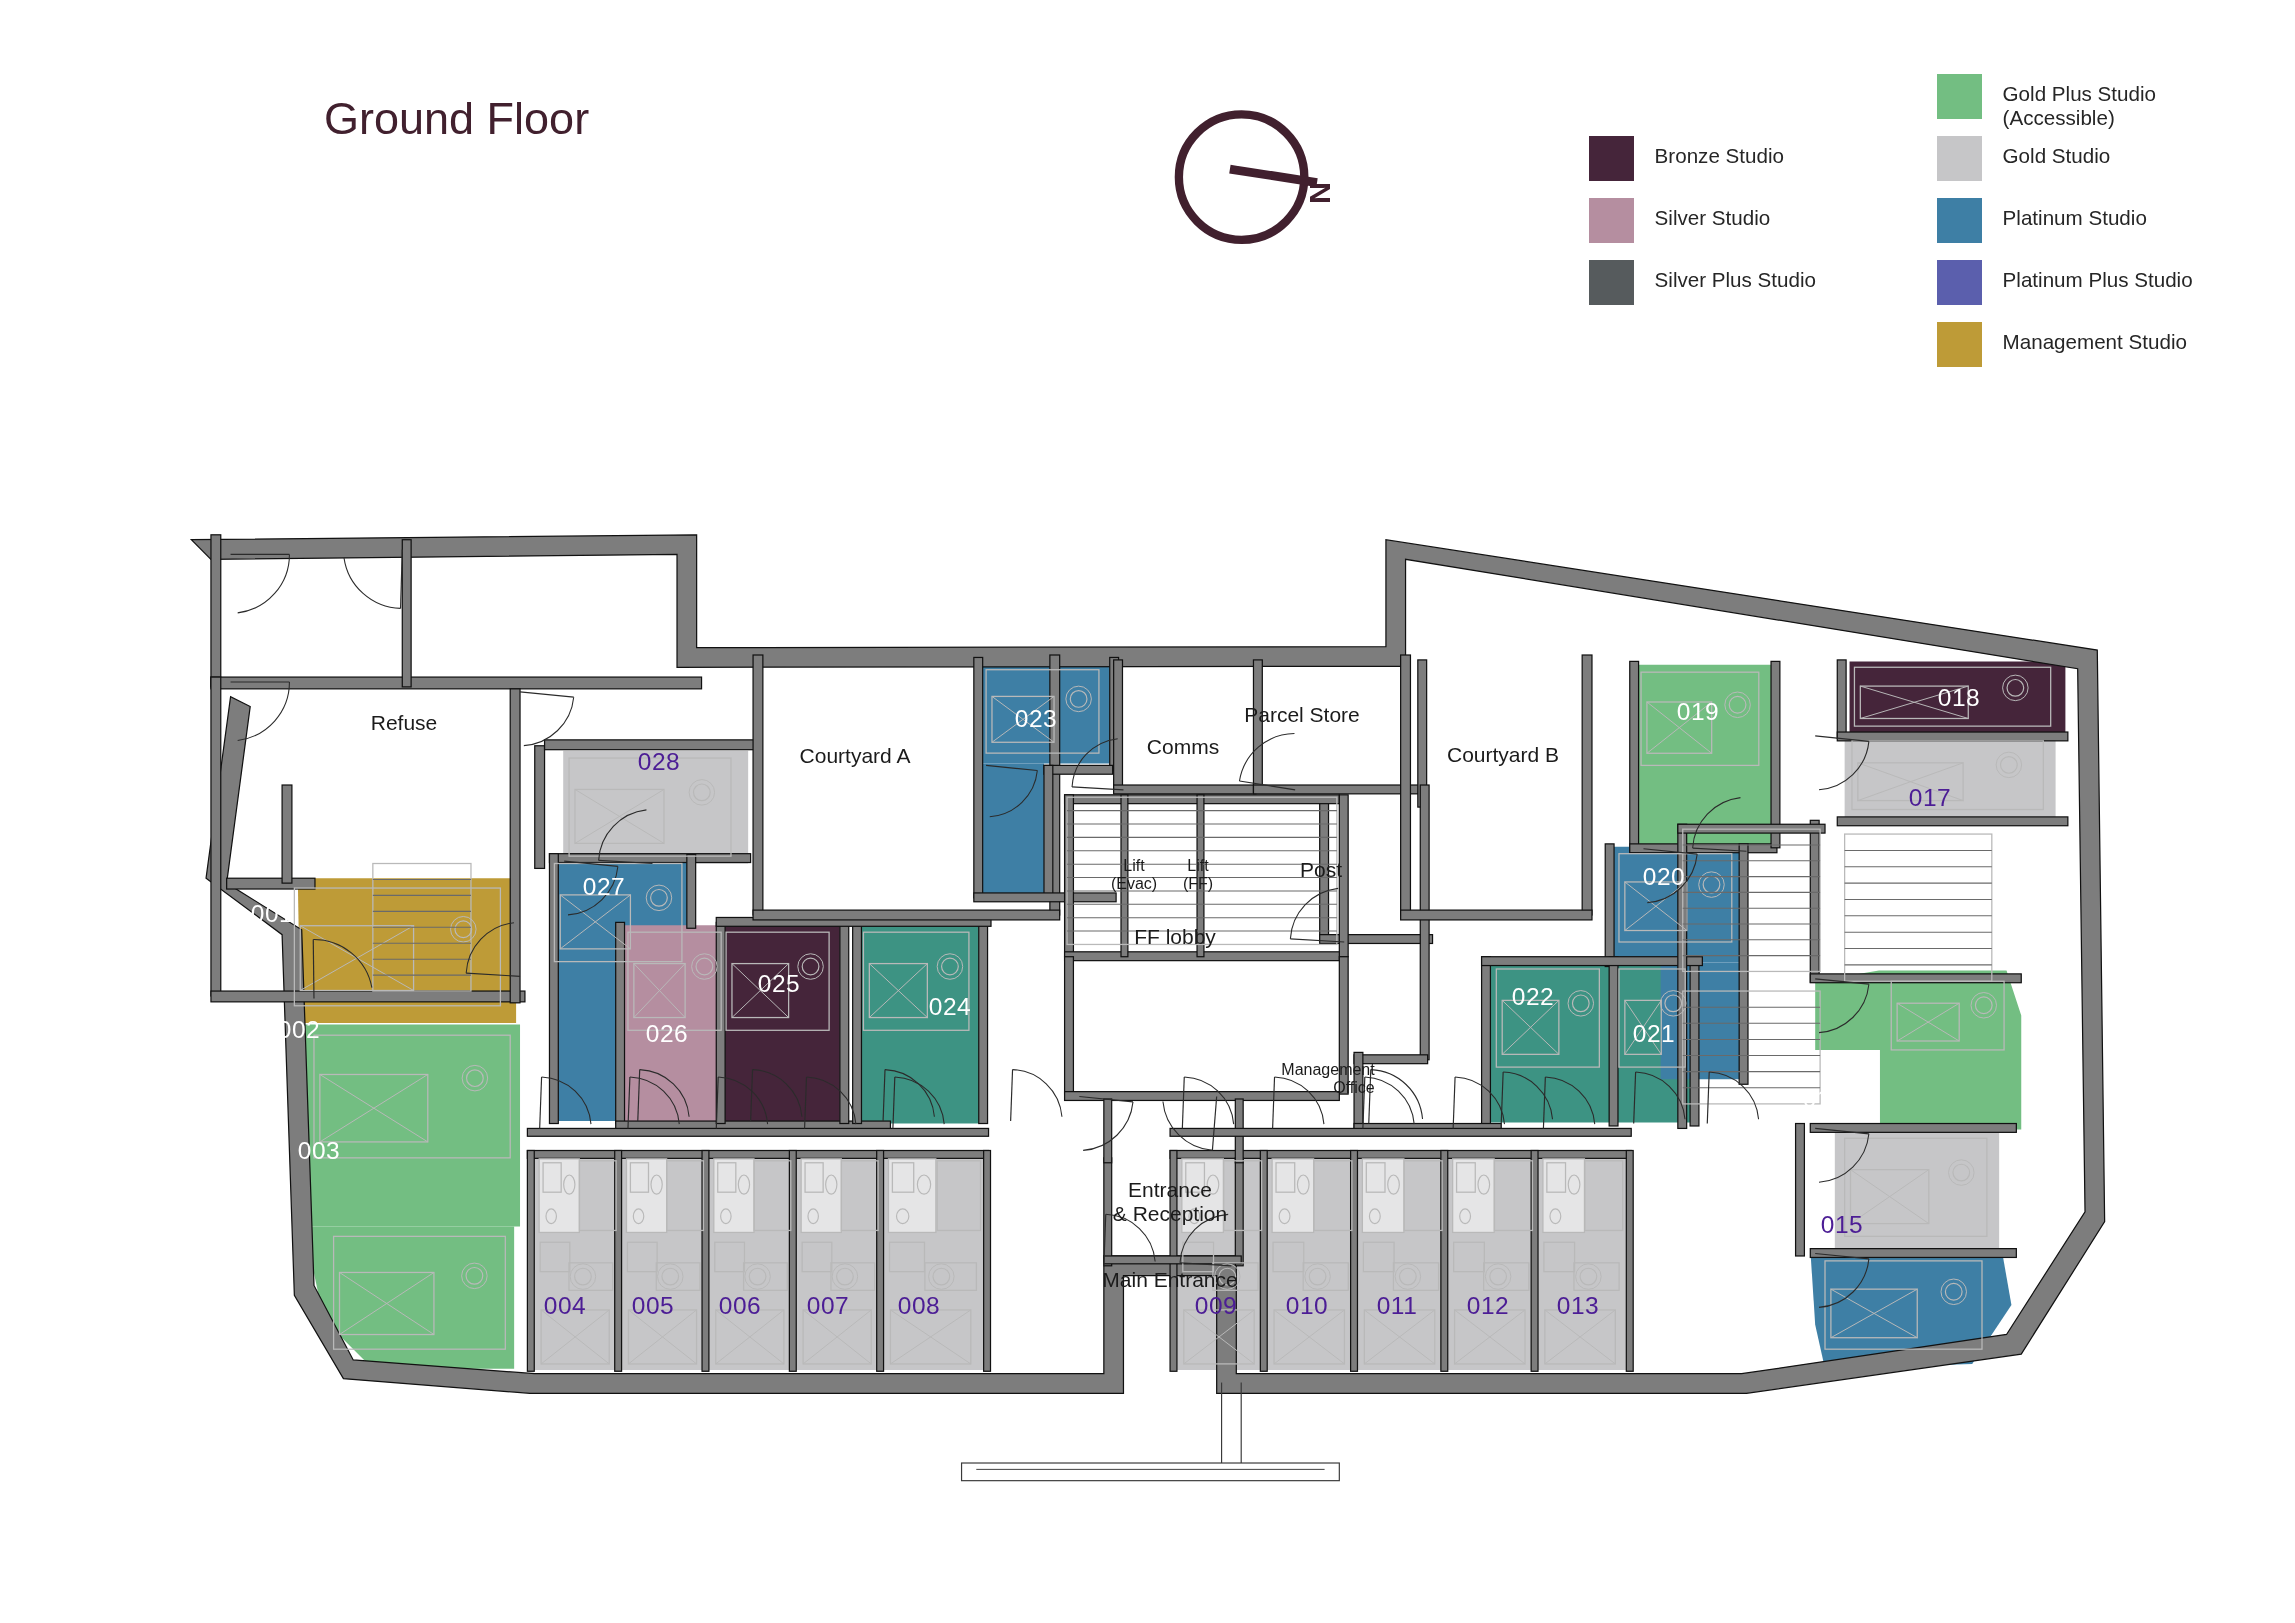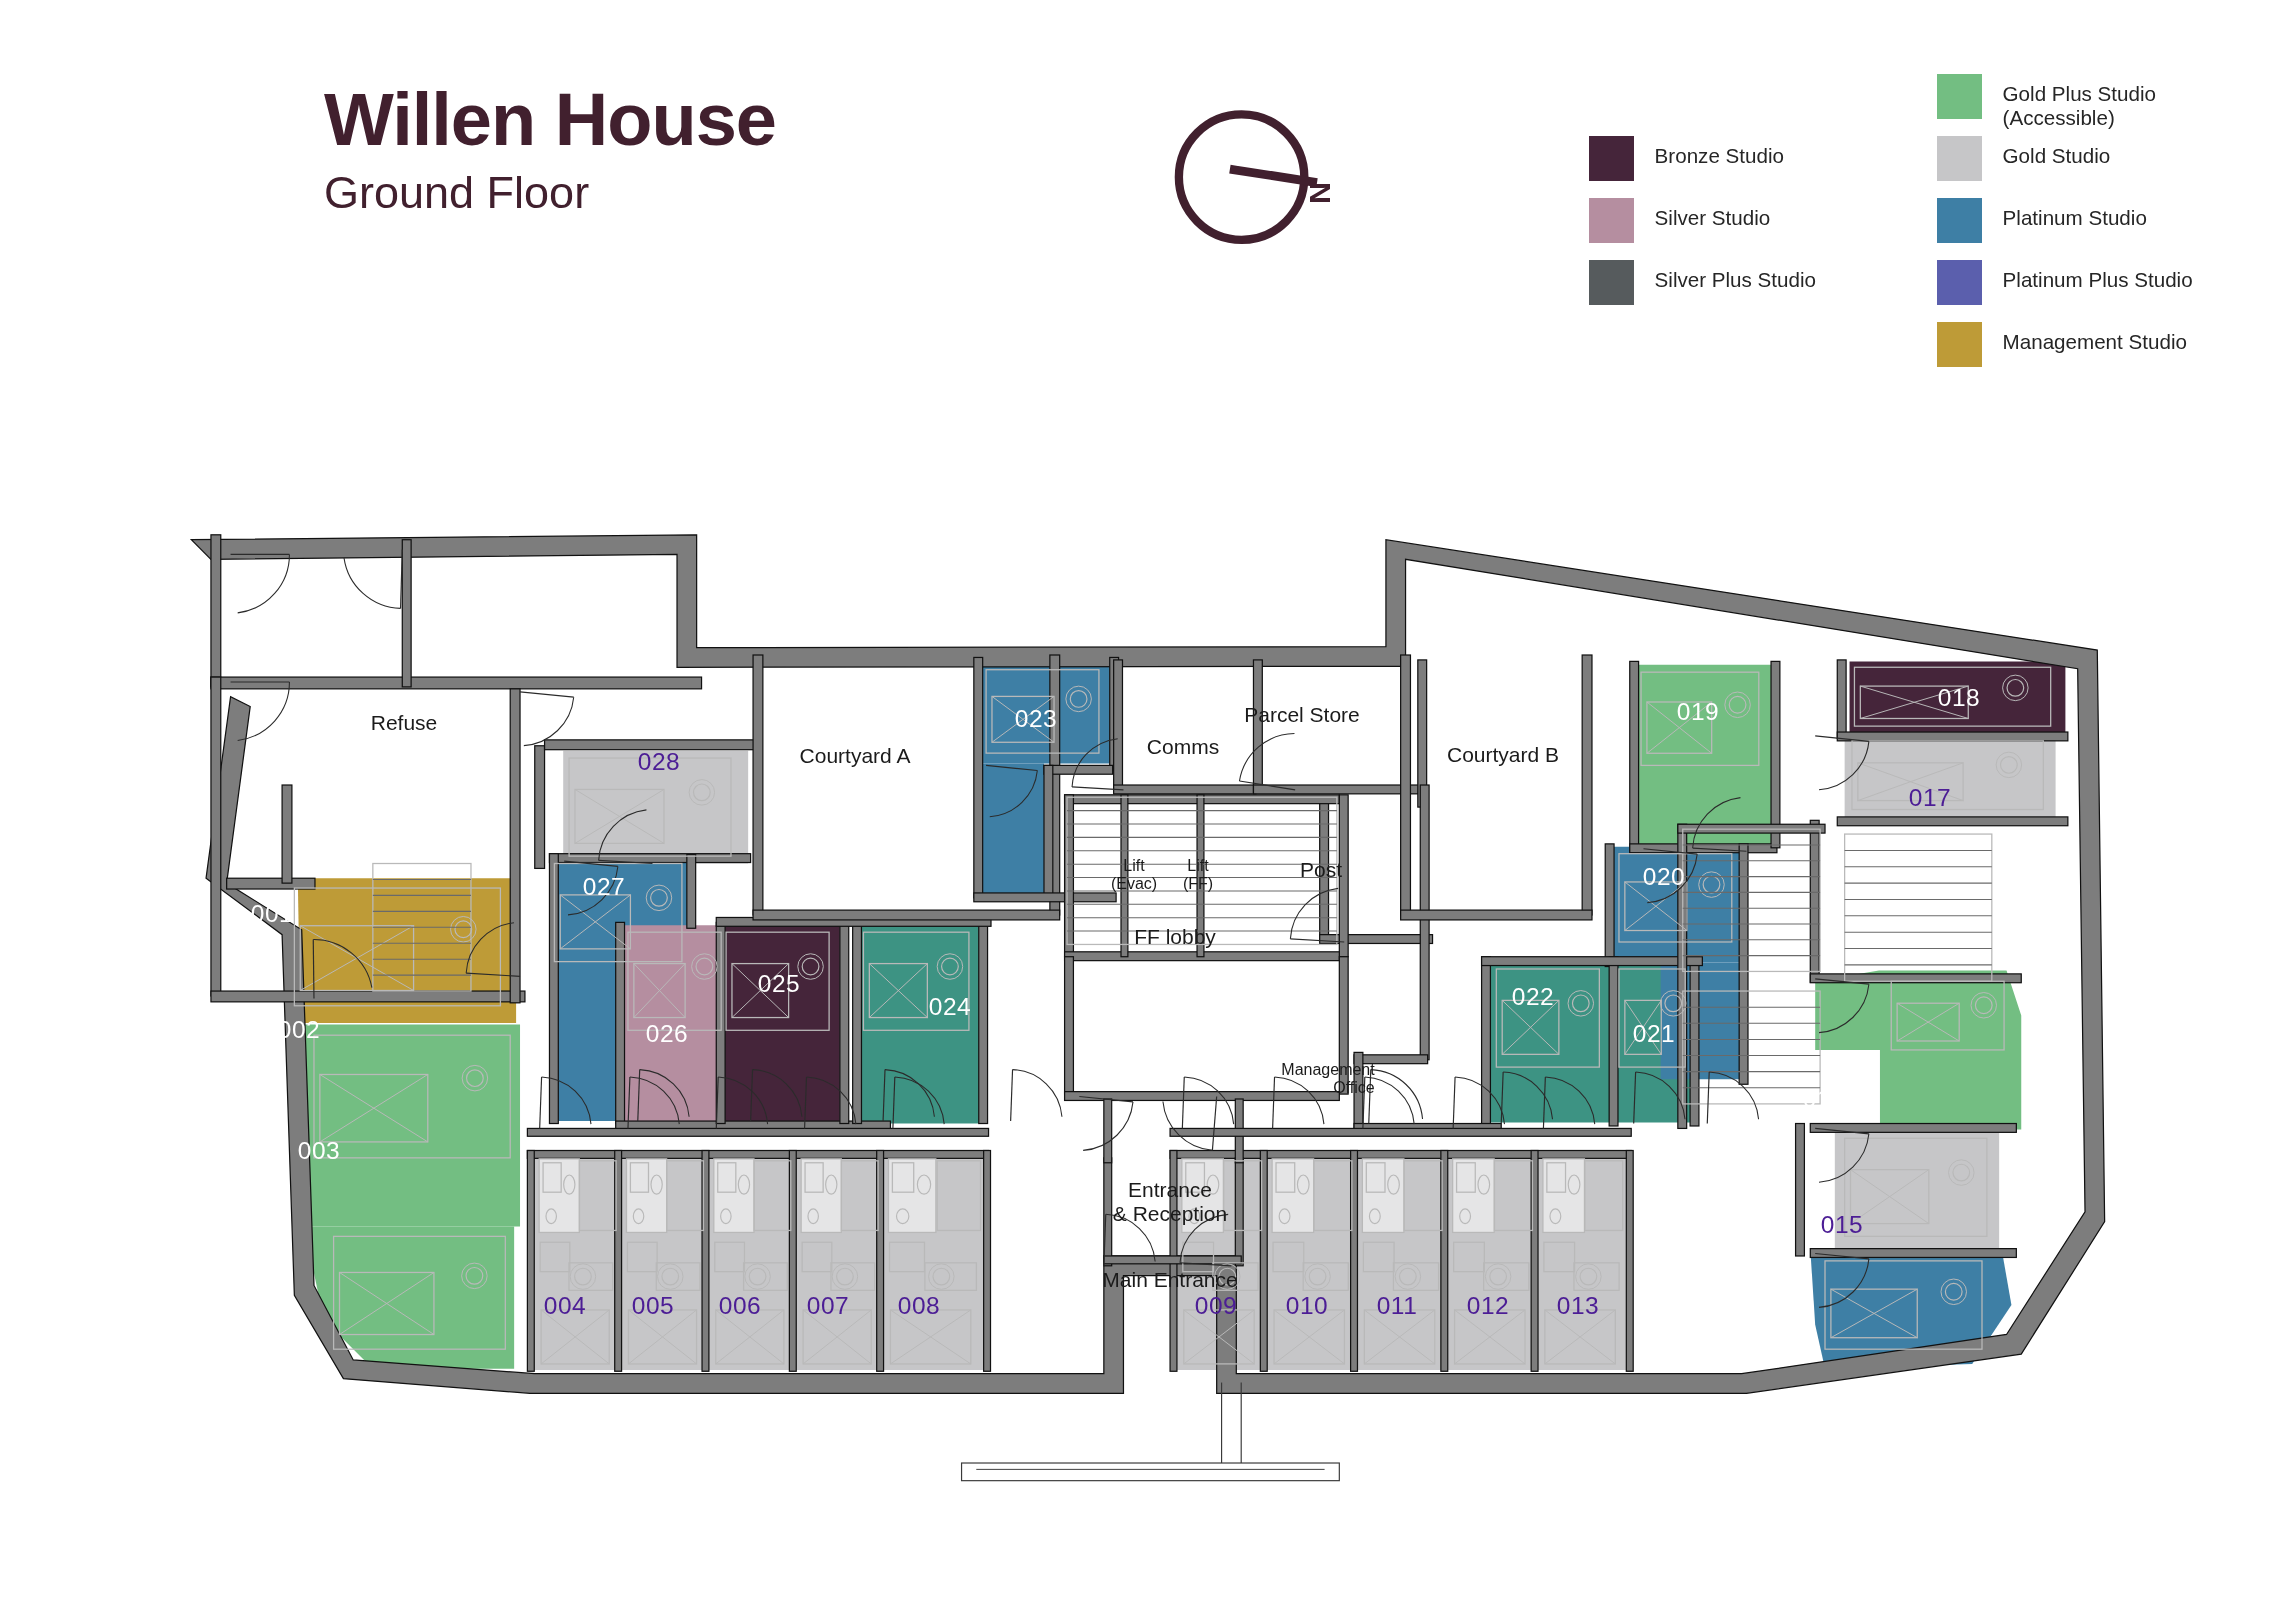--- a/index.html
+++ b/index.html
@@ -32,21 +32,20 @@
   .room-num.dark{color:#4c1d95;}
 
   .plan-label{position:absolute;font-size:21px;color:#1b1b1b;white-space:pre-line;
               transform:translate(-50%,-50%);text-align:center;line-height:1.12;pointer-events:none;}
   .plan-label.sm{font-size:16px;}
 </style>
 </head>
 <body>
 
 <div id="title-block">
-  <div id="building-title">Willen House</div>
   <div id="floor-subtitle">Ground Floor</div>
 </div>
 
 <div id="compass">
   <svg width="196" height="162" viewBox="0 0 400 330">
     <circle cx="140" cy="155" r="128" fill="none" stroke="#41202E" stroke-width="17"></circle>
     <line x1="125" y1="140" x2="285" y2="165" stroke="#41202E" stroke-width="18" stroke-linecap="square"></line>
     <text x="300" y="185" font-family="Liberation Sans, sans-serif" font-size="62" font-weight="bold" fill="#41202E" transform="rotate(90 300 165)">N</text>
   </svg>
 </div>

